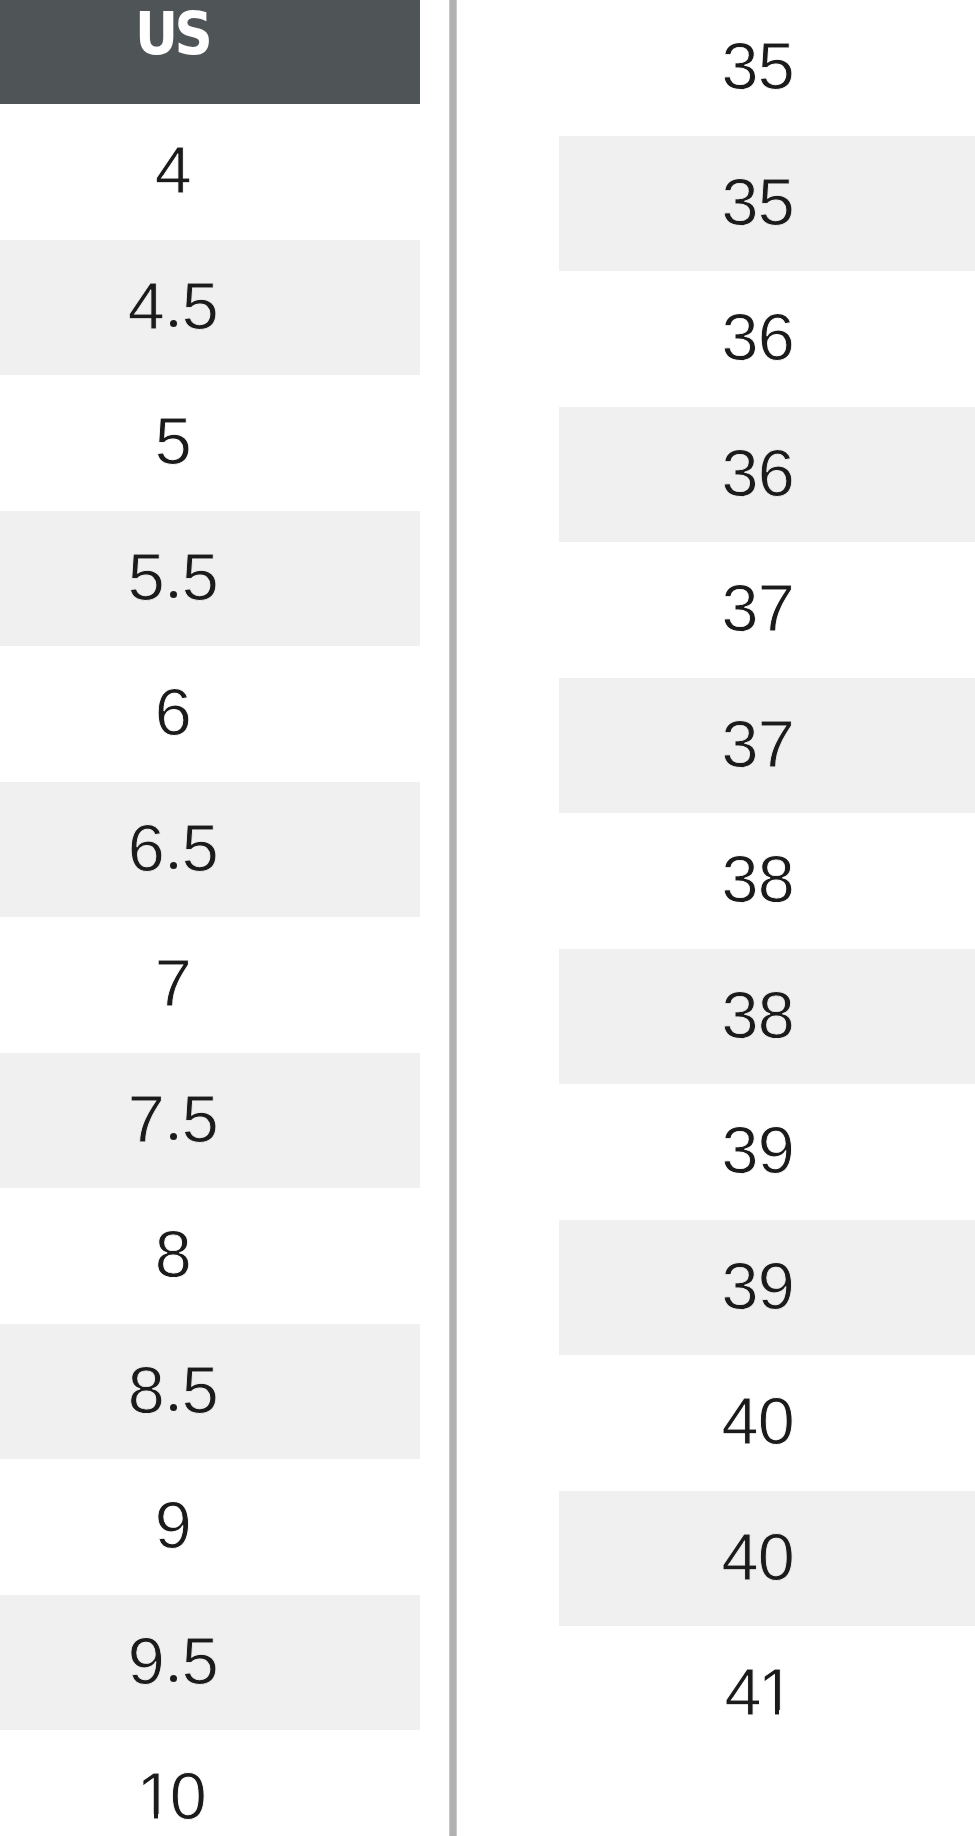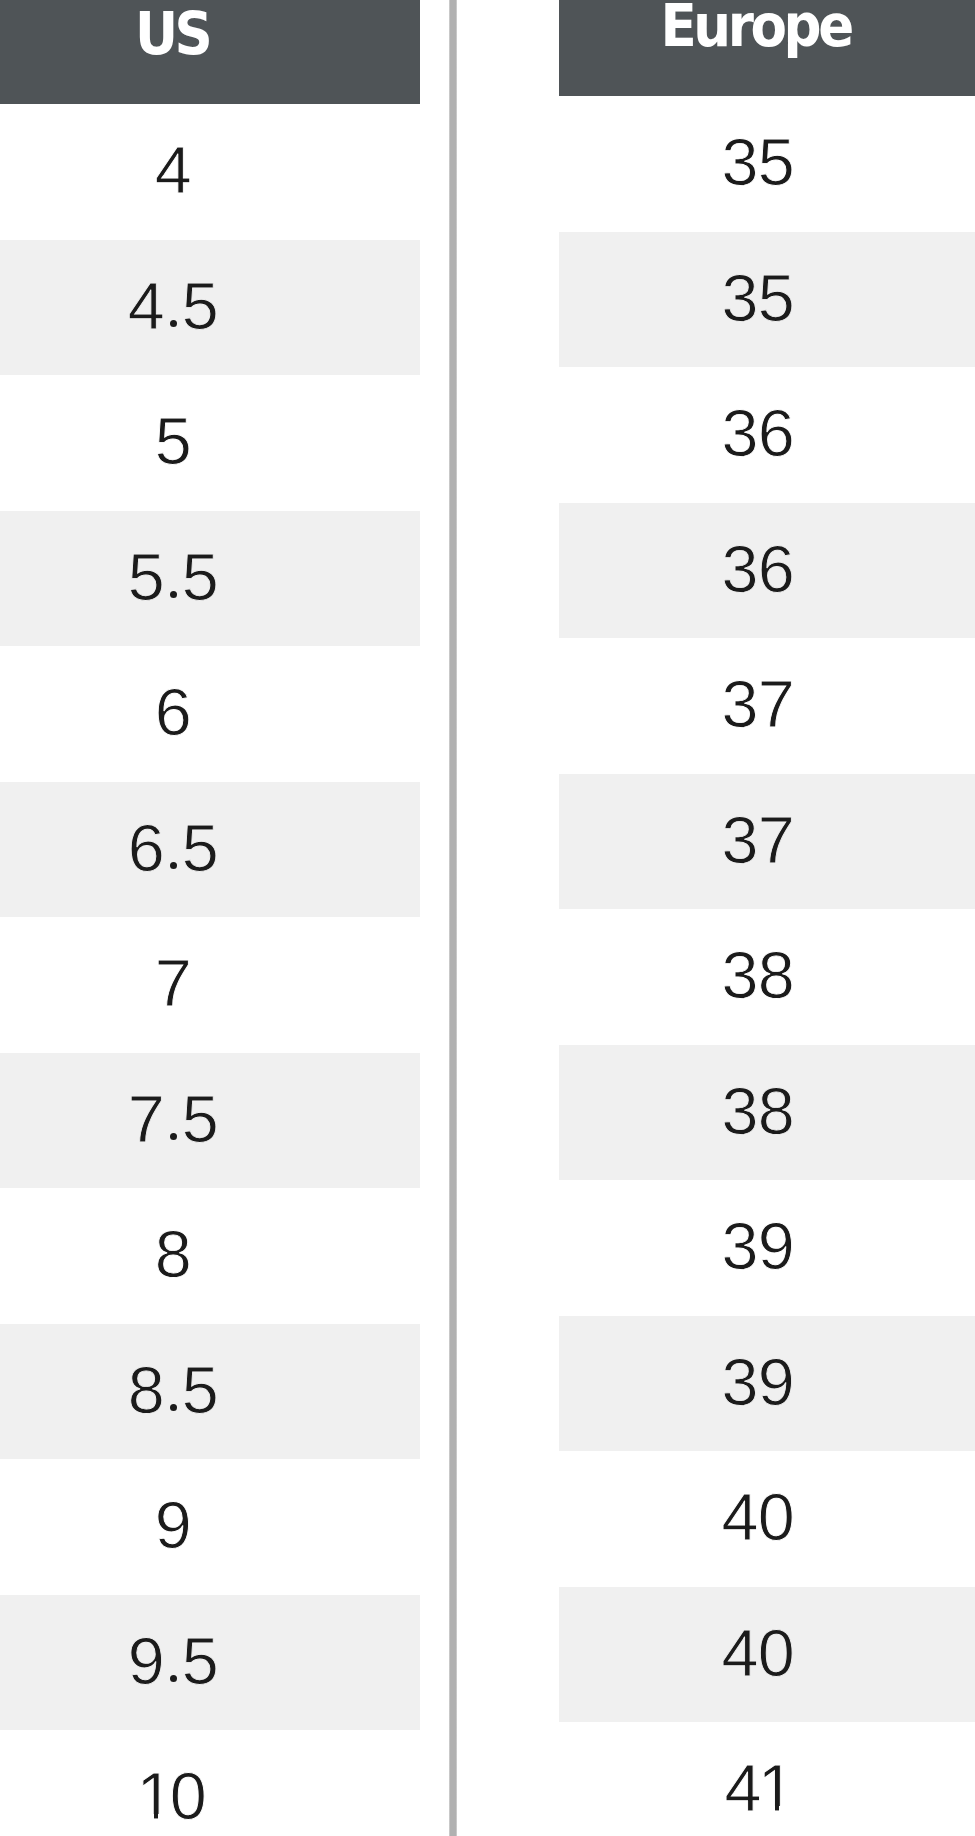--- a/index.html
+++ b/index.html
@@ -131,23 +131,20 @@
         <div class="cell"><span>7</span></div>
         <div class="cell alt"><span>7<i class="dot">.</i>5</span></div>
         <div class="cell"><span>8</span></div>
         <div class="cell alt"><span>8<i class="dot">.</i>5</span></div>
         <div class="cell"><span>9</span></div>
         <div class="cell alt"><span>9<i class="dot">.</i>5</span></div>
         <div class="cell"><span><i class="d1">1</i>0</span></div>
       </div>
   </div>
   <div class="col col-eu">
-    <div class="col-head">
-        <span>Europe</span>
-      </div>
     <div id="body-eu">
         <div class="cell"><span>35</span></div>
         <div class="cell alt"><span>35</span></div>
         <div class="cell"><span>36</span></div>
         <div class="cell alt"><span>36</span></div>
         <div class="cell"><span>37</span></div>
         <div class="cell alt"><span>37</span></div>
         <div class="cell"><span>38</span></div>
         <div class="cell alt"><span>38</span></div>
         <div class="cell"><span>39</span></div>

